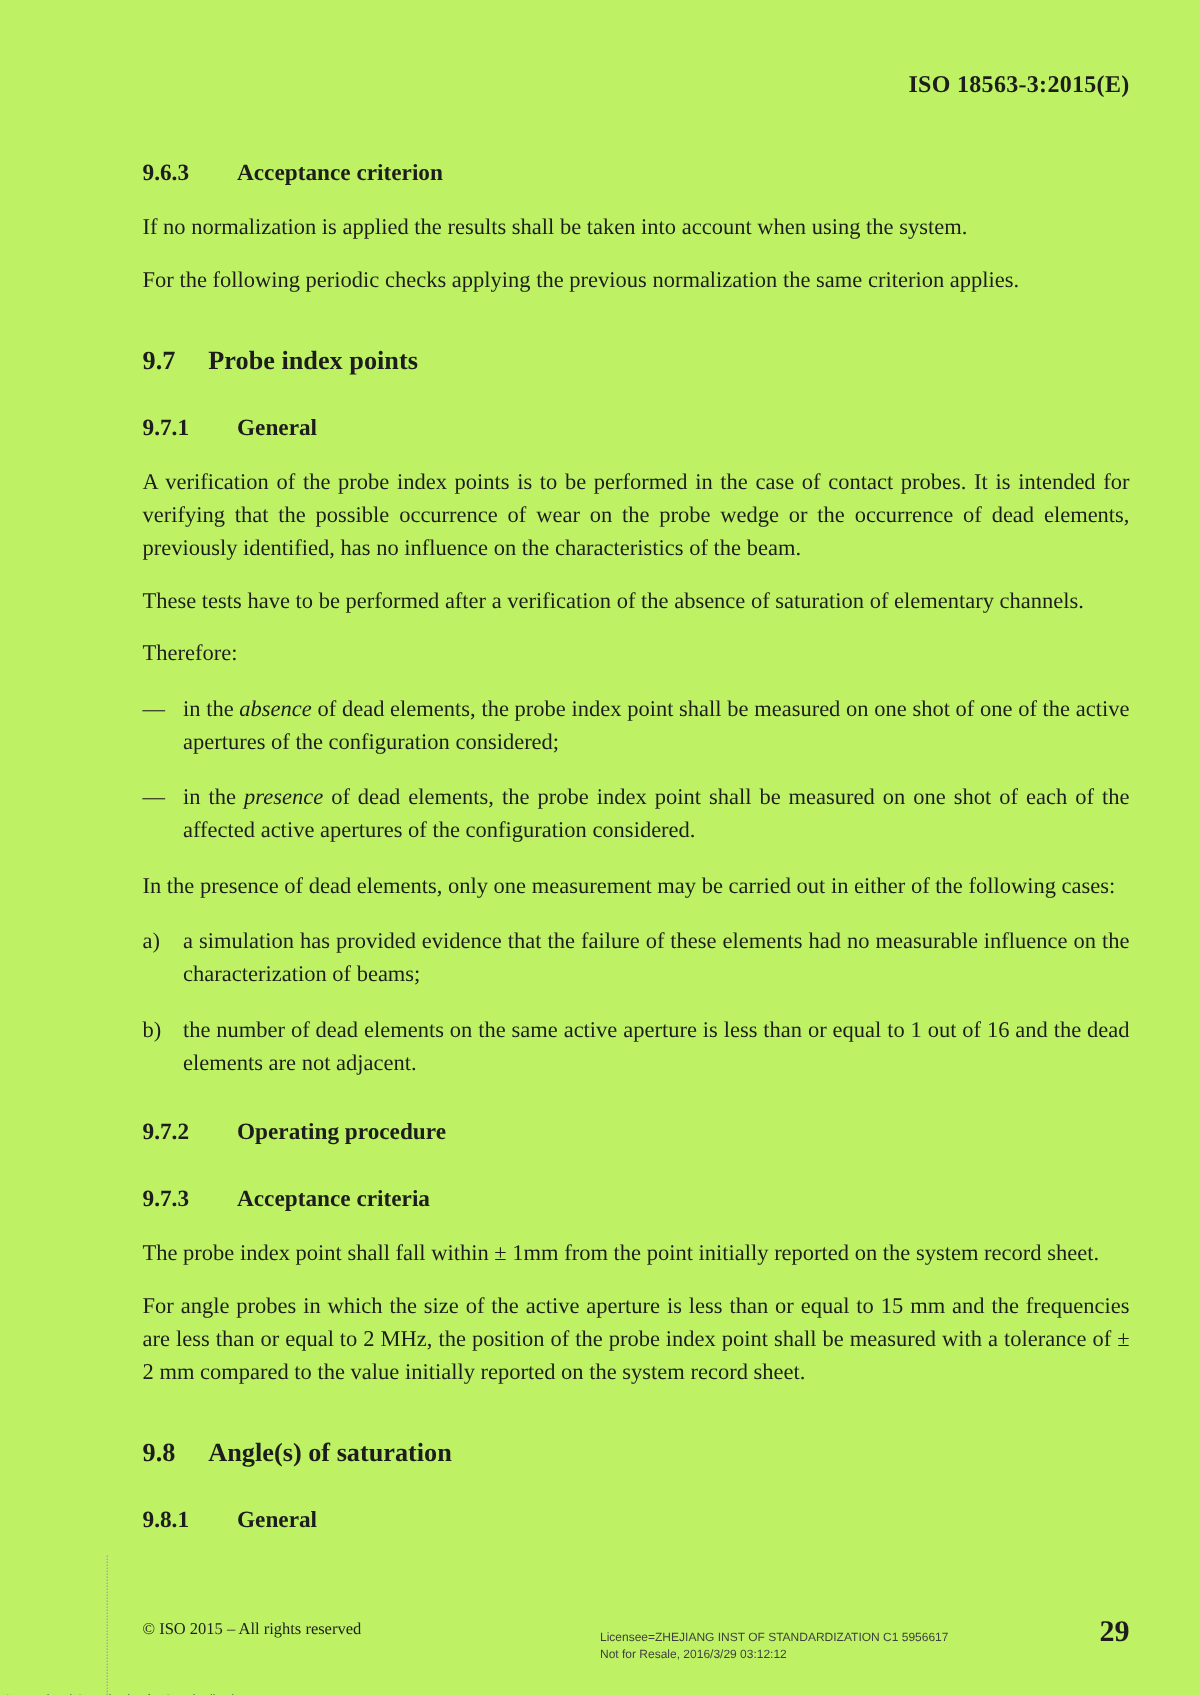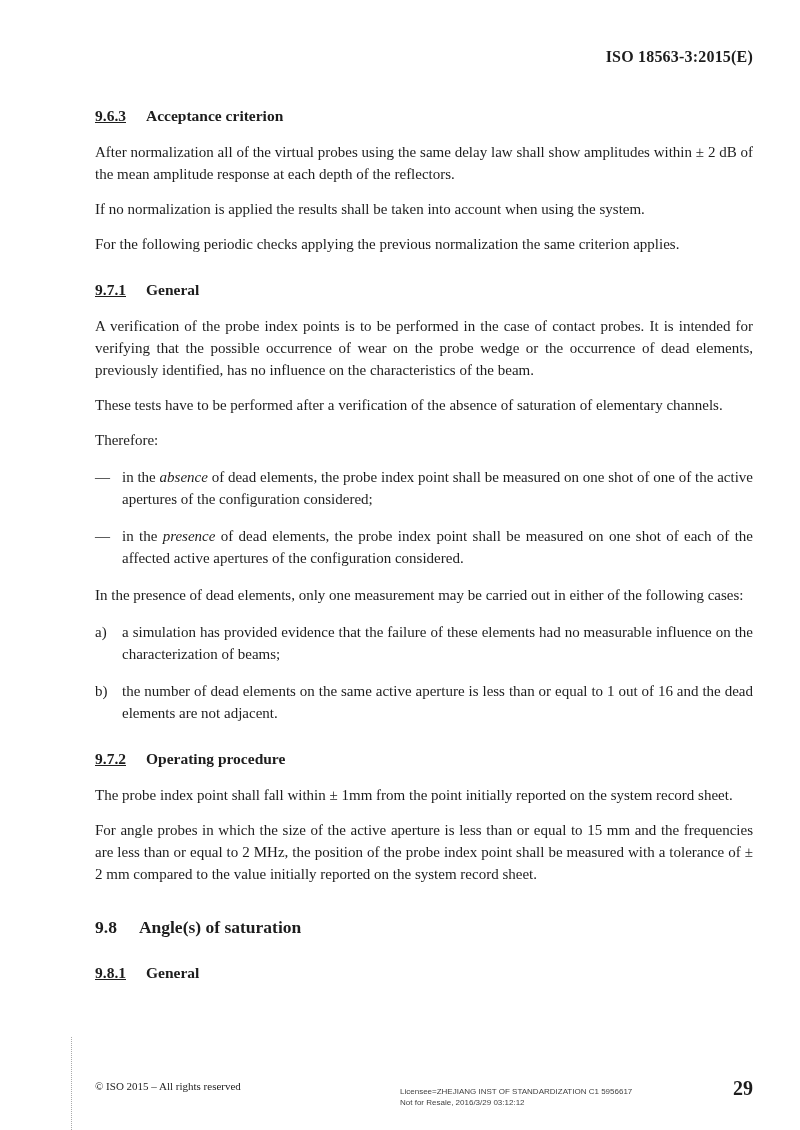--- a/index.html
+++ b/index.html
@@ -1,21 +1,21 @@
 <!DOCTYPE html>
 <html><head>
 <meta charset="utf-8">
 <style>
   * { margin: 0; padding: 0; box-sizing: border-box; }
   html, body { background: #e8e8e8; }
   .page {
     position: relative;
     width: 800px;
     height: 1130px;
-    background: #ffffff;
+    background: #bef264;
     font-family: "Liberation Serif", "DejaVu Serif", serif;
     color: #1d1d1d;
     overflow: hidden;
     margin: 0 auto;
   }
   .header-ref {
     position: absolute;
     top: 48px;
     right: 47px;
     font-size: 16px;
@@ -37,21 +37,21 @@
     margin: 31px 0 24px 0;
     line-height: 22px;
   }
   .h3 {
     font-size: 15.5px;
     font-weight: bold;
     margin: 25px 0 15px 0;
     line-height: 20px;
   }
   .h2 .hnum { display: inline-block; margin-right: 22px; }
-  .h3 .hnum { display: inline-block; margin-right: 20px; text-decoration: underline; }
+  .h3 .hnum { display: inline-block; margin-right: 32px; }
   .para {
     margin: 13px 0;
     text-align: justify;
   }
   .li {
     display: flex;
     margin: 15px 0;
   }
   .li .marker { flex: 0 0 27px; }
   .li .li-text { flex: 1; text-align: justify; }
@@ -92,23 +92,23 @@
 </style>
 </head>
 <body>
 
 <div class="page">
 
   <div class="header-ref">ISO 18563-3:2015(E)</div>
 
   <div class="content" id="doc-content">
       <div class="h3"><span class="hnum">9.6.3</span><span class="htitle">Acceptance criterion</span></div>
-      <p class="para"><span>After normalization all of the virtual probes using the same delay law shall show amplitudes within ± 2 dB of the mean amplitude response at each depth of the reflectors.</span></p>
       <p class="para"><span>If no normalization is applied the results shall be taken into account when using the system.</span></p>
       <p class="para"><span>For the following periodic checks applying the previous normalization the same criterion applies.</span></p>
+      <div class="h2"><span class="hnum">9.7</span><span class="htitle">Probe index points</span></div>
       <div class="h3"><span class="hnum">9.7.1</span><span class="htitle">General</span></div>
       <p class="para"><span>A verification of the probe index points is to be performed in the case of contact probes. It is intended for verifying that the possible occurrence of wear on the probe wedge or the occurrence of dead elements, previously identified, has no influence on the characteristics of the beam.</span></p>
       <p class="para"><span>These tests have to be performed after a verification of the absence of saturation of elementary channels.</span></p>
       <p class="para"><span>Therefore:</span></p>
       <div class="li">
         <span class="marker">—</span>
         <div class="li-text"><span>in the </span><span class="it">absence</span><span> of dead elements, the probe index point shall be measured on one shot of one of the active apertures of the configuration considered;</span></div>
       </div>
       <div class="li">
         <span class="marker">—</span>
@@ -117,20 +117,21 @@
       <p class="para"><span>In the presence of dead elements, only one measurement may be carried out in either of the following cases:</span></p>
       <div class="li">
         <span class="marker">a)</span>
         <div class="li-text"><span>a simulation has provided evidence that the failure of these elements had no measurable influence on the characterization of beams;</span></div>
       </div>
       <div class="li">
         <span class="marker">b)</span>
         <div class="li-text"><span>the number of dead elements on the same active aperture is less than or equal to 1 out of 16 and the dead elements are not adjacent.</span></div>
       </div>
       <div class="h3"><span class="hnum">9.7.2</span><span class="htitle">Operating procedure</span></div>
+      <div class="h3"><span class="hnum">9.7.3</span><span class="htitle">Acceptance criteria</span></div>
       <p class="para"><span>The probe index point shall fall within ± 1mm from the point initially reported on the system record sheet.</span></p>
       <p class="para"><span>For angle probes in which the size of the active aperture is less than or equal to 15 mm and the frequencies are less than or equal to 2 MHz, the position of the probe index point shall be measured with a tolerance of ± 2 mm compared to the value initially reported on the system record sheet.</span></p>
       <div class="h2"><span class="hnum">9.8</span><span class="htitle">Angle(s) of saturation</span></div>
       <div class="h3"><span class="hnum">9.8.1</span><span class="htitle">General</span></div>
     </div>
 
   <div class="dotted-line"></div>
 
   <div class="copyright">© ISO 2015 – All rights reserved</div>
 

